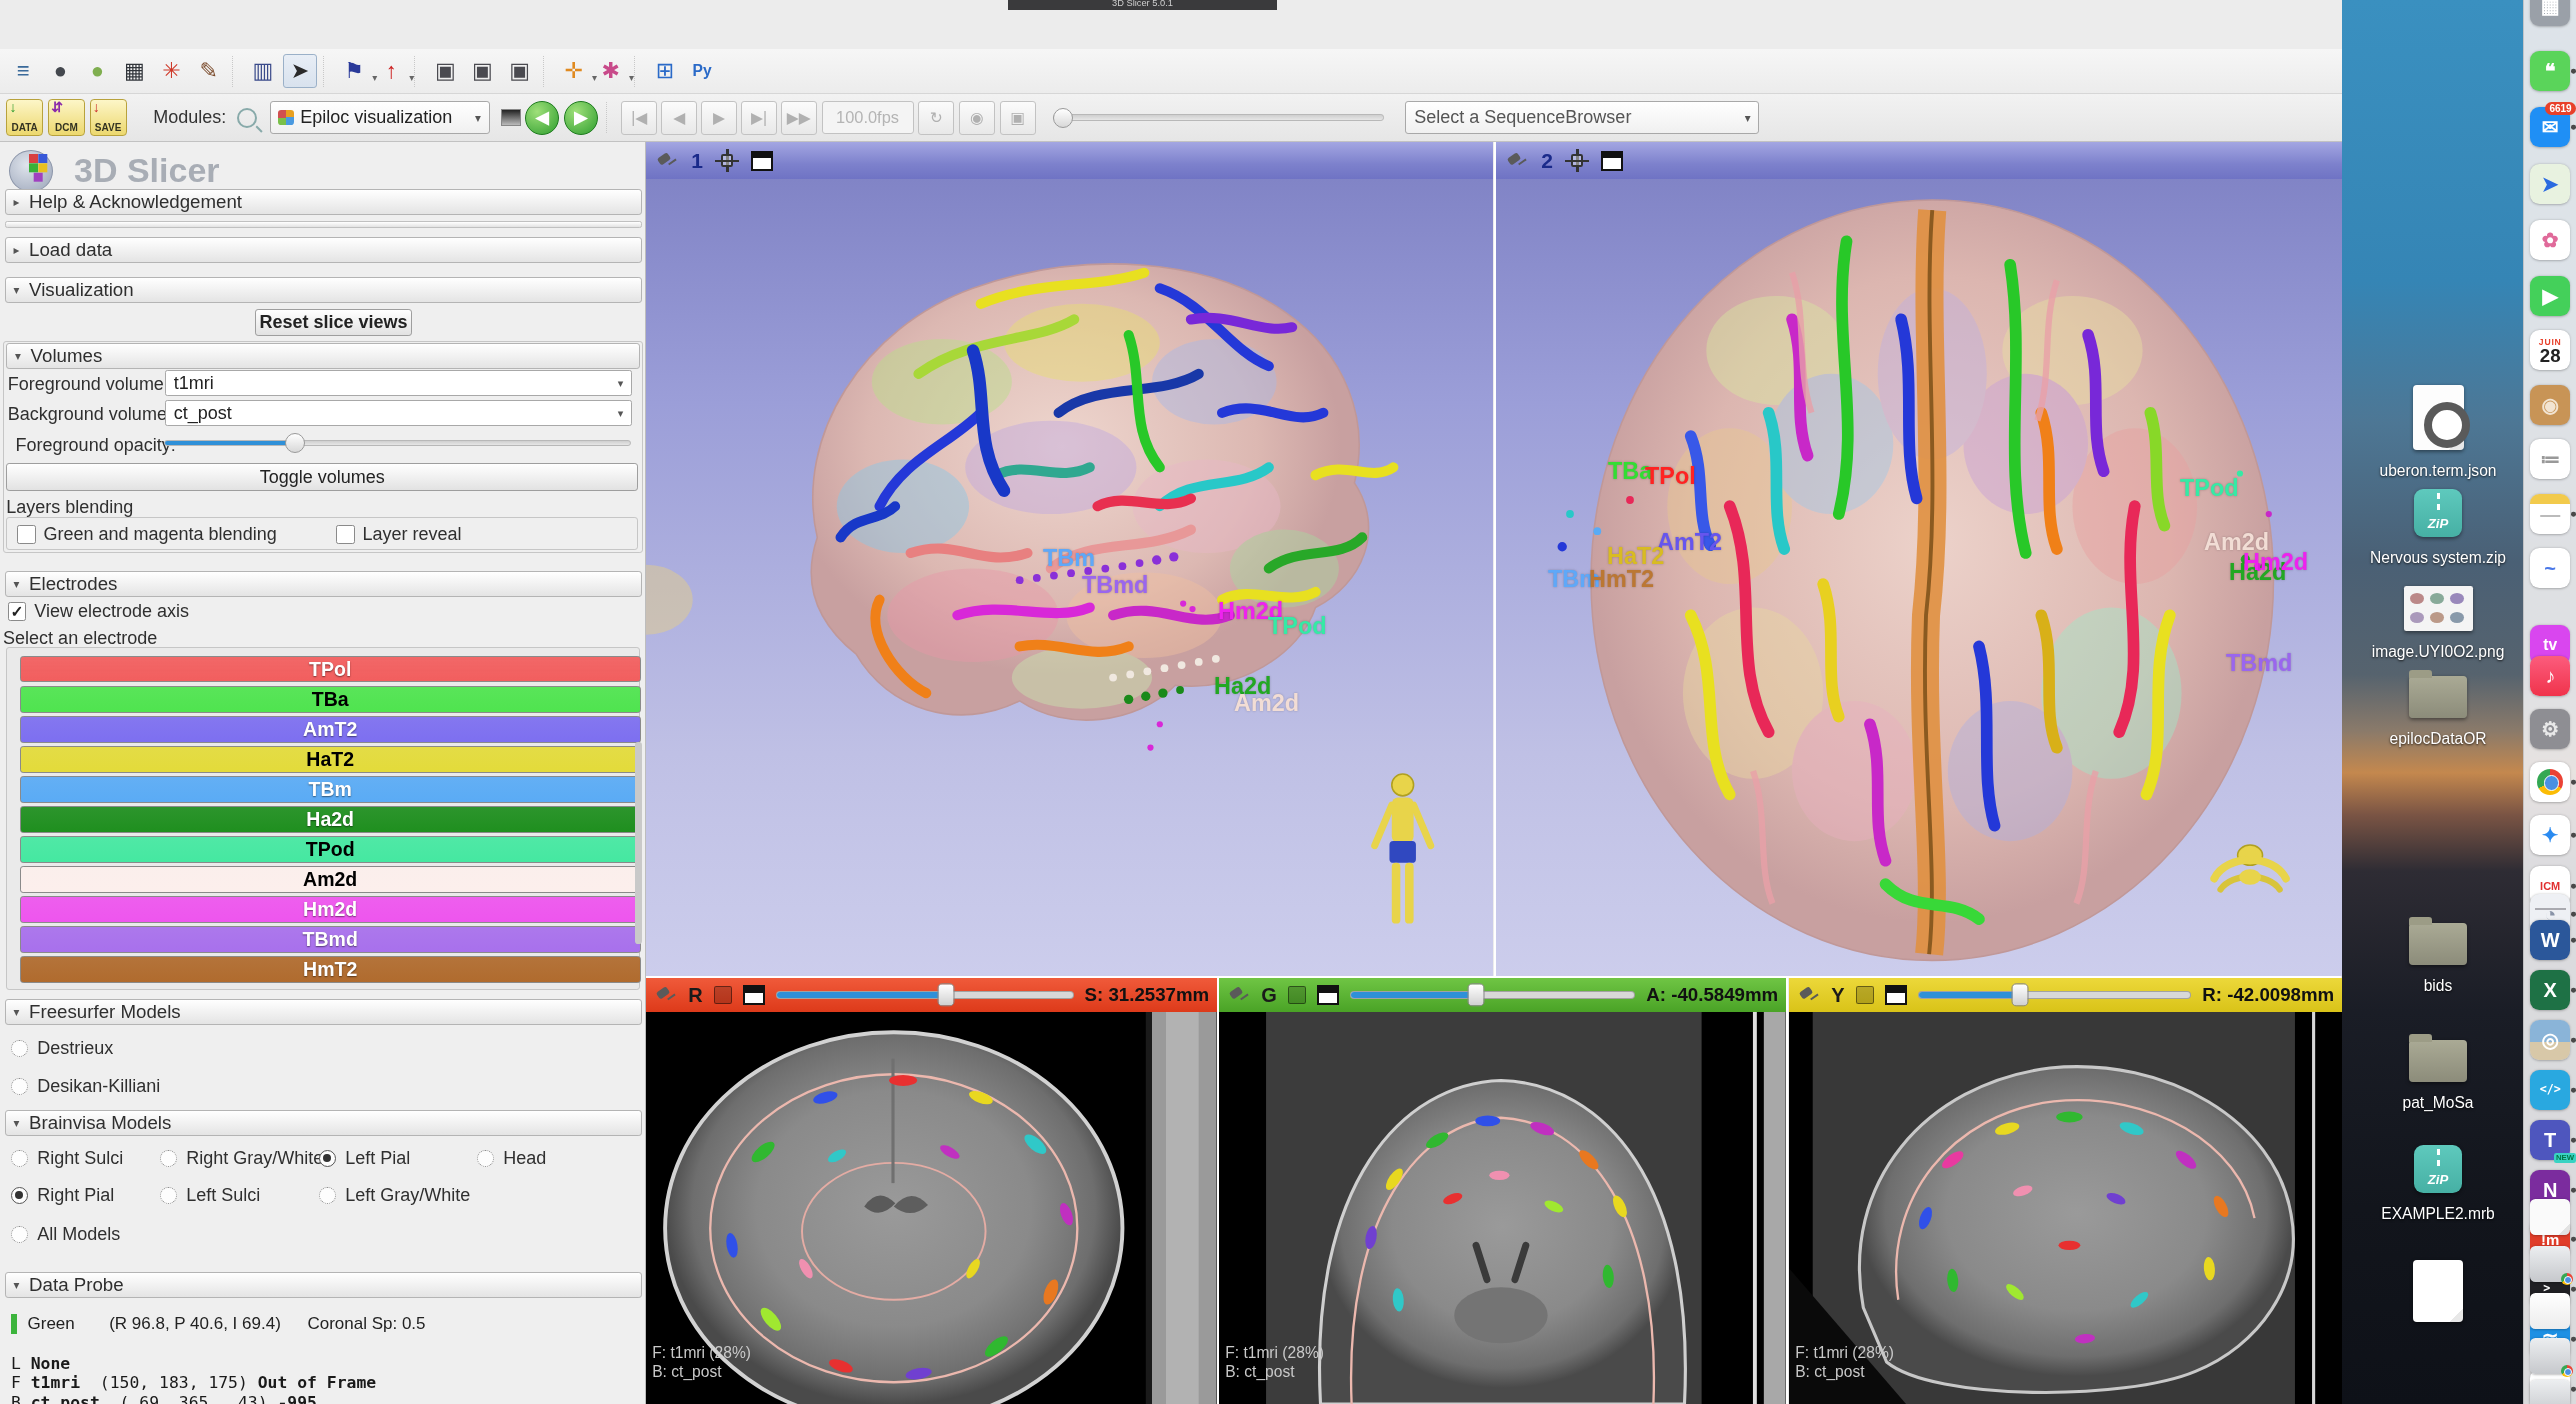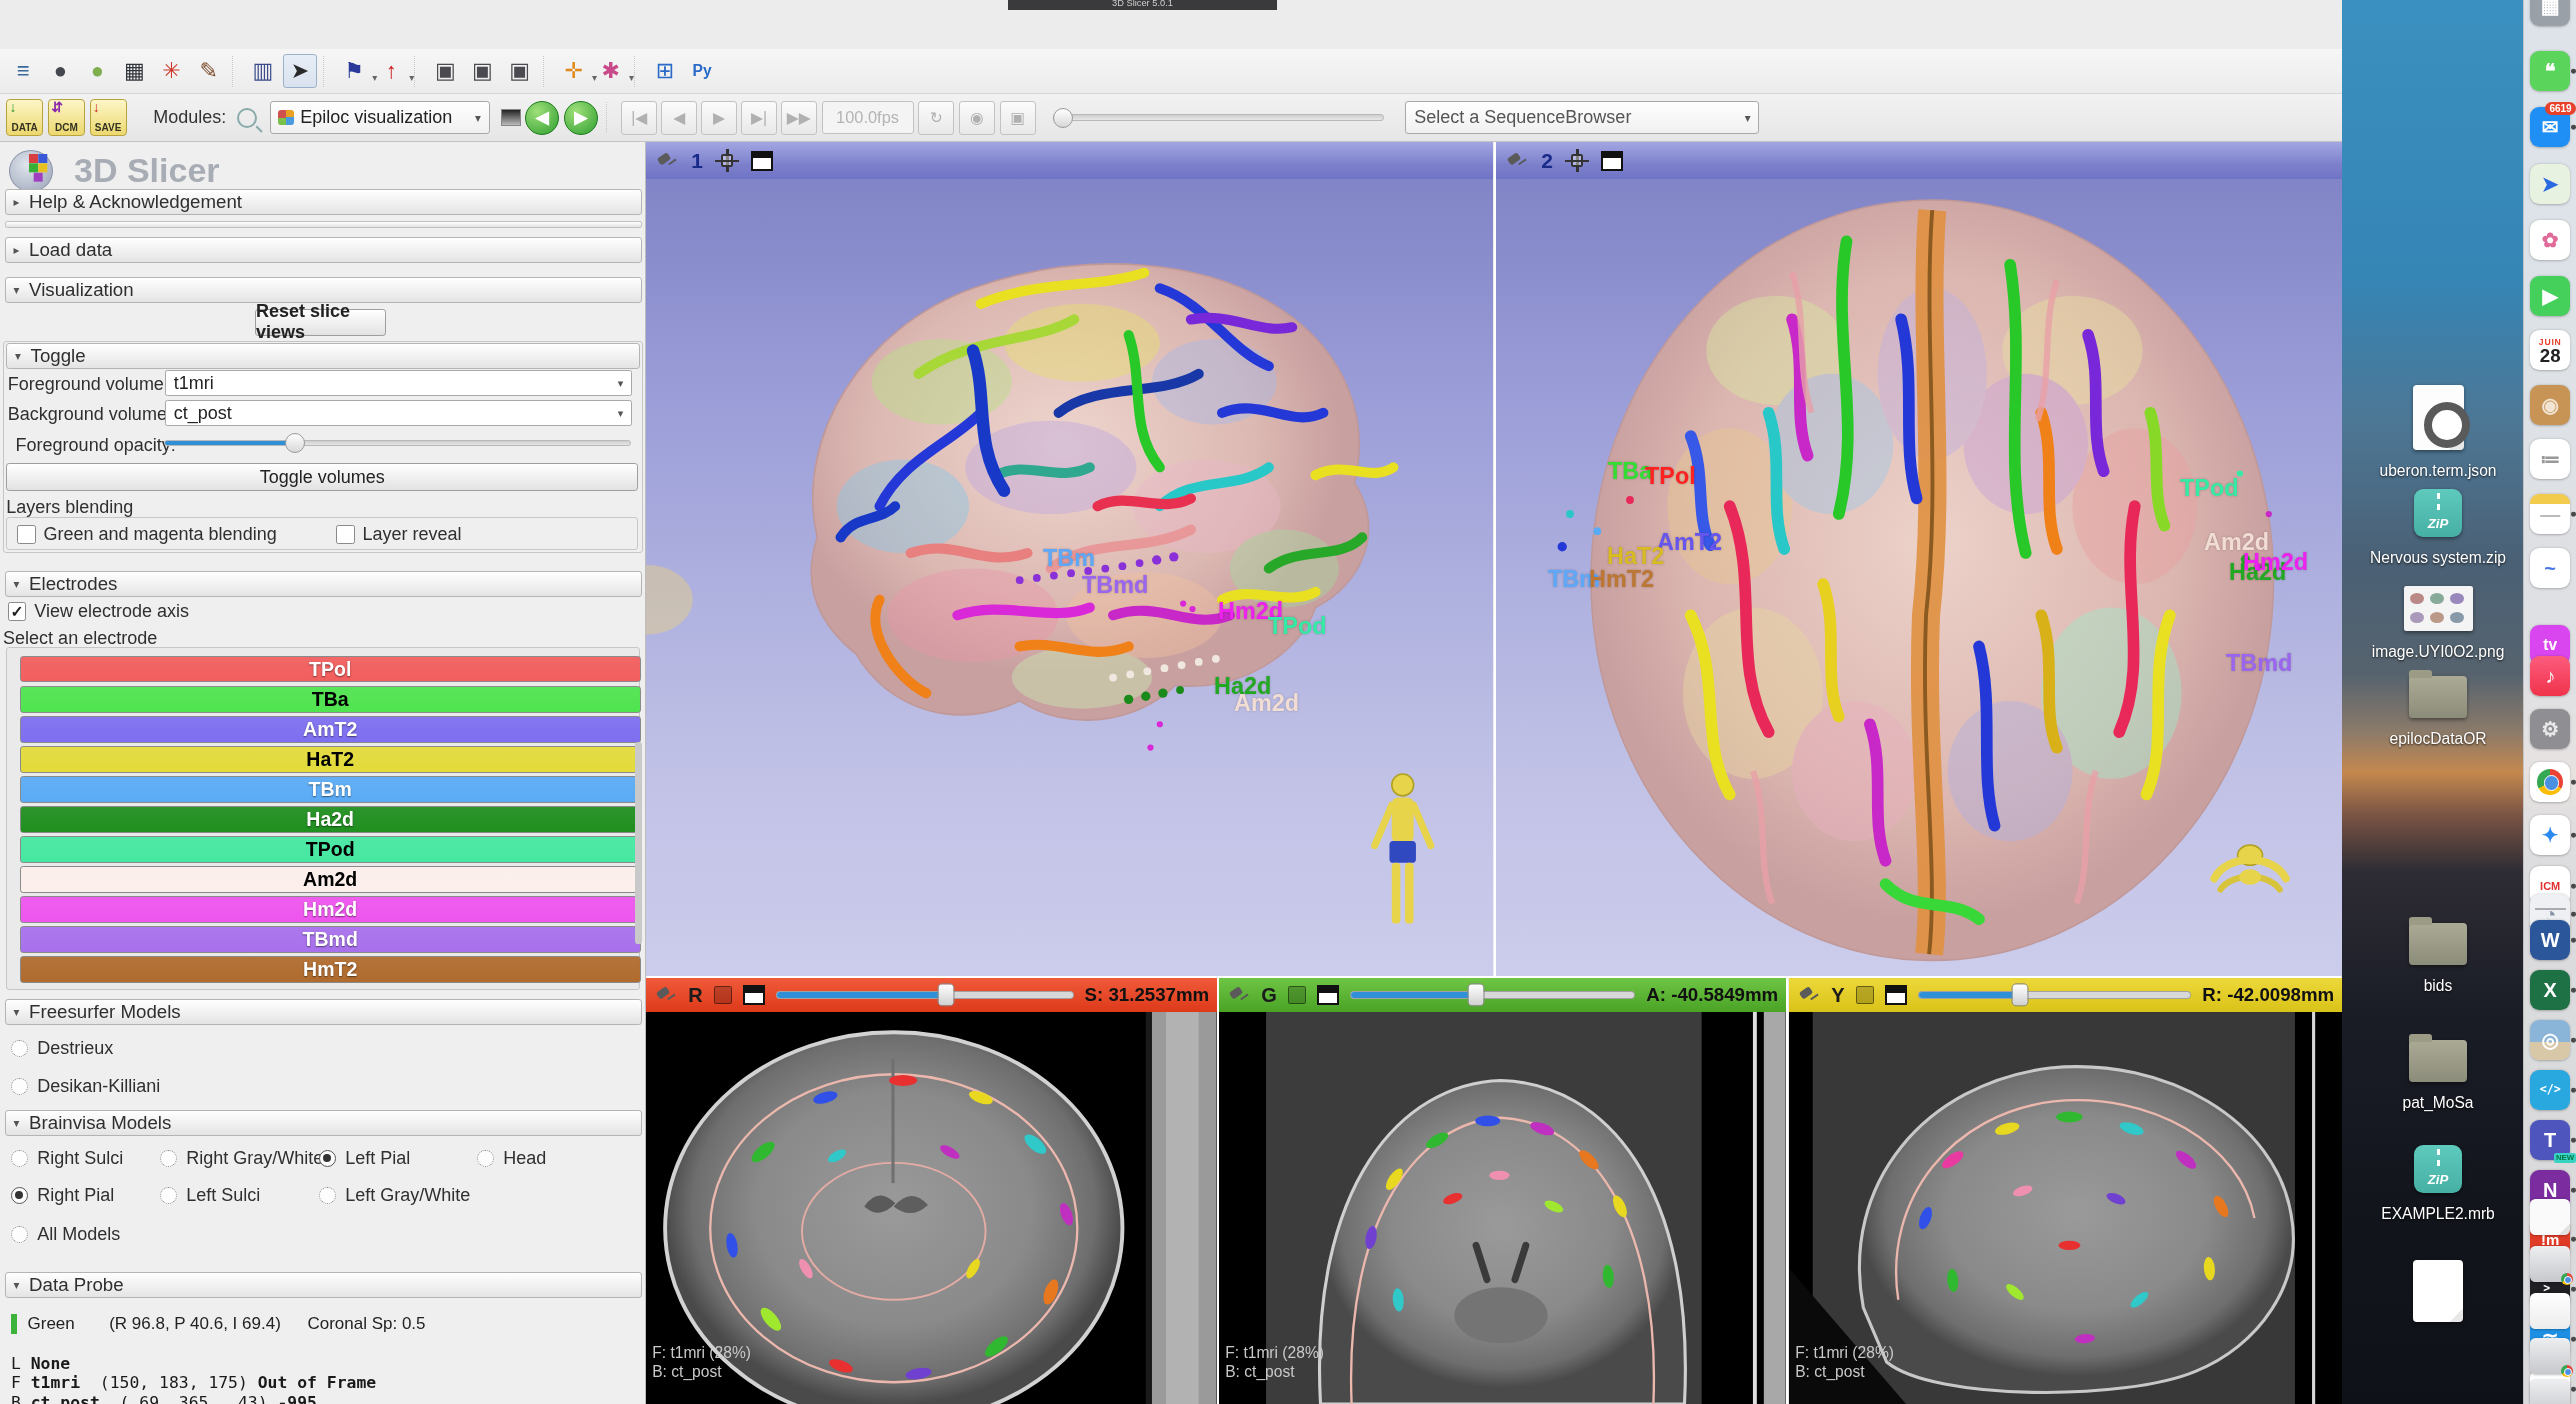--- a/index.html
+++ b/index.html
@@ -286,26 +286,26 @@
     <div class="abs" style="left:4.7px;top:79px;width:637px;height:7px;background:linear-gradient(#fff,#e2e2e2);border:0.8px solid #c0c0c0;border-radius:2.3px"></div>
     <div class="sec-h" style="top:95px">
       <span class="arr">▸</span>
         <span>Load data</span>
       </div>
     <div class="sec-h" style="top:135px">
       <span class="arr">▾</span>
         <span>Visualization</span>
       </div>
 
-    <div class="qbtn" style="left:255px;top:167px;width:131px;height:26.5px">Reset slice views</div>
+    <div class="qbtn" style="left:255px;top:167px;width:157px;height:26.5px">Reset slice views</div>
 
     <div class="groupbox" style="left:3.1px;top:199px;width:640px;height:212px"></div>
     <div class="sec-h" style="top:201px;width:634px;left:6.2px">
       <span class="arr">▾</span>
-        <span>Toggle</span>
+        <span>Volumes</span>
       </div>
     <div class="panel-label" style="left:7.8px;top:232px">Foreground volume:</div>
     <div class="pcombo" style="left:165px;top:228px;width:467px">
       <span>t1mri</span>
         <span class="caret">▾</span>
       </div>
     <div class="panel-label" style="left:7.8px;top:262px">Background volume:</div>
     <div class="pcombo" style="left:165px;top:258px;width:467px">
       <span>ct_post</span>
         <span class="caret">▾</span>

